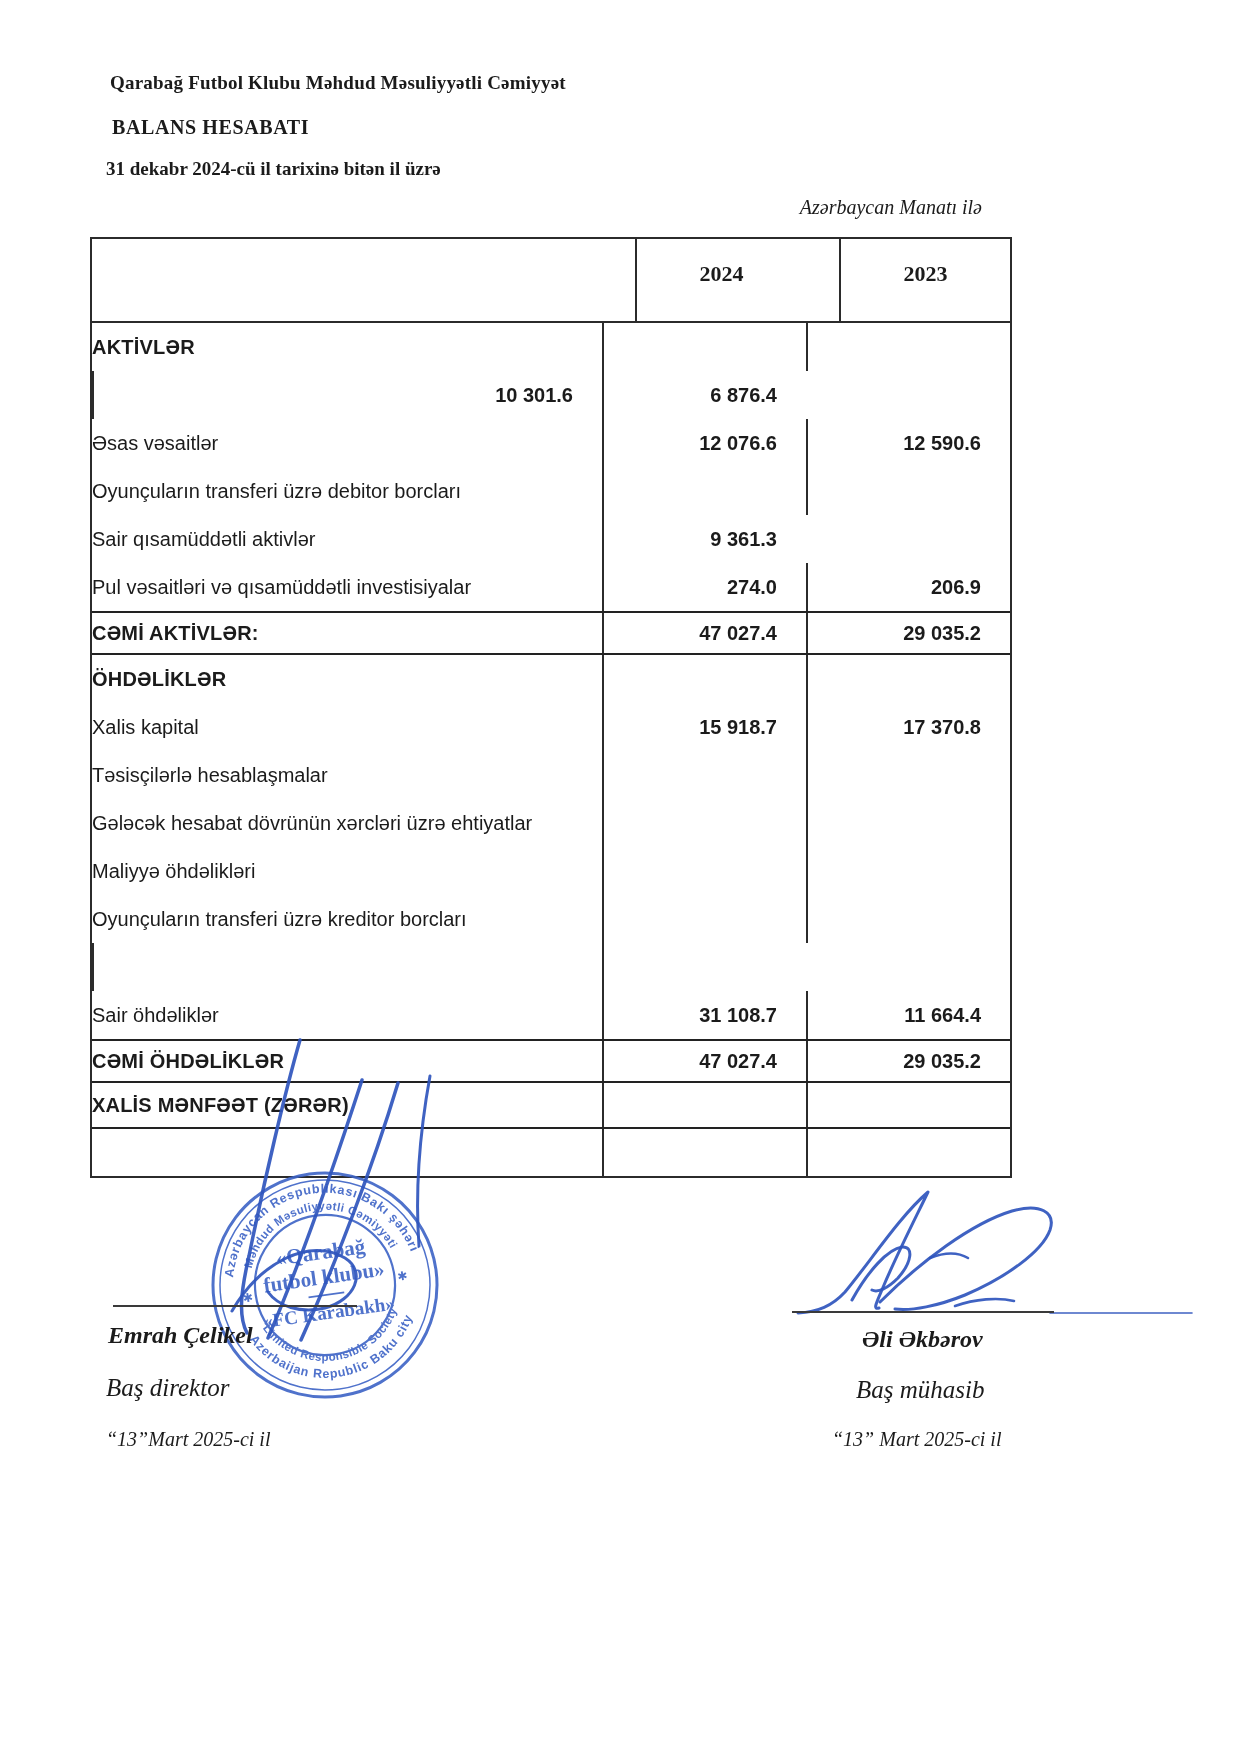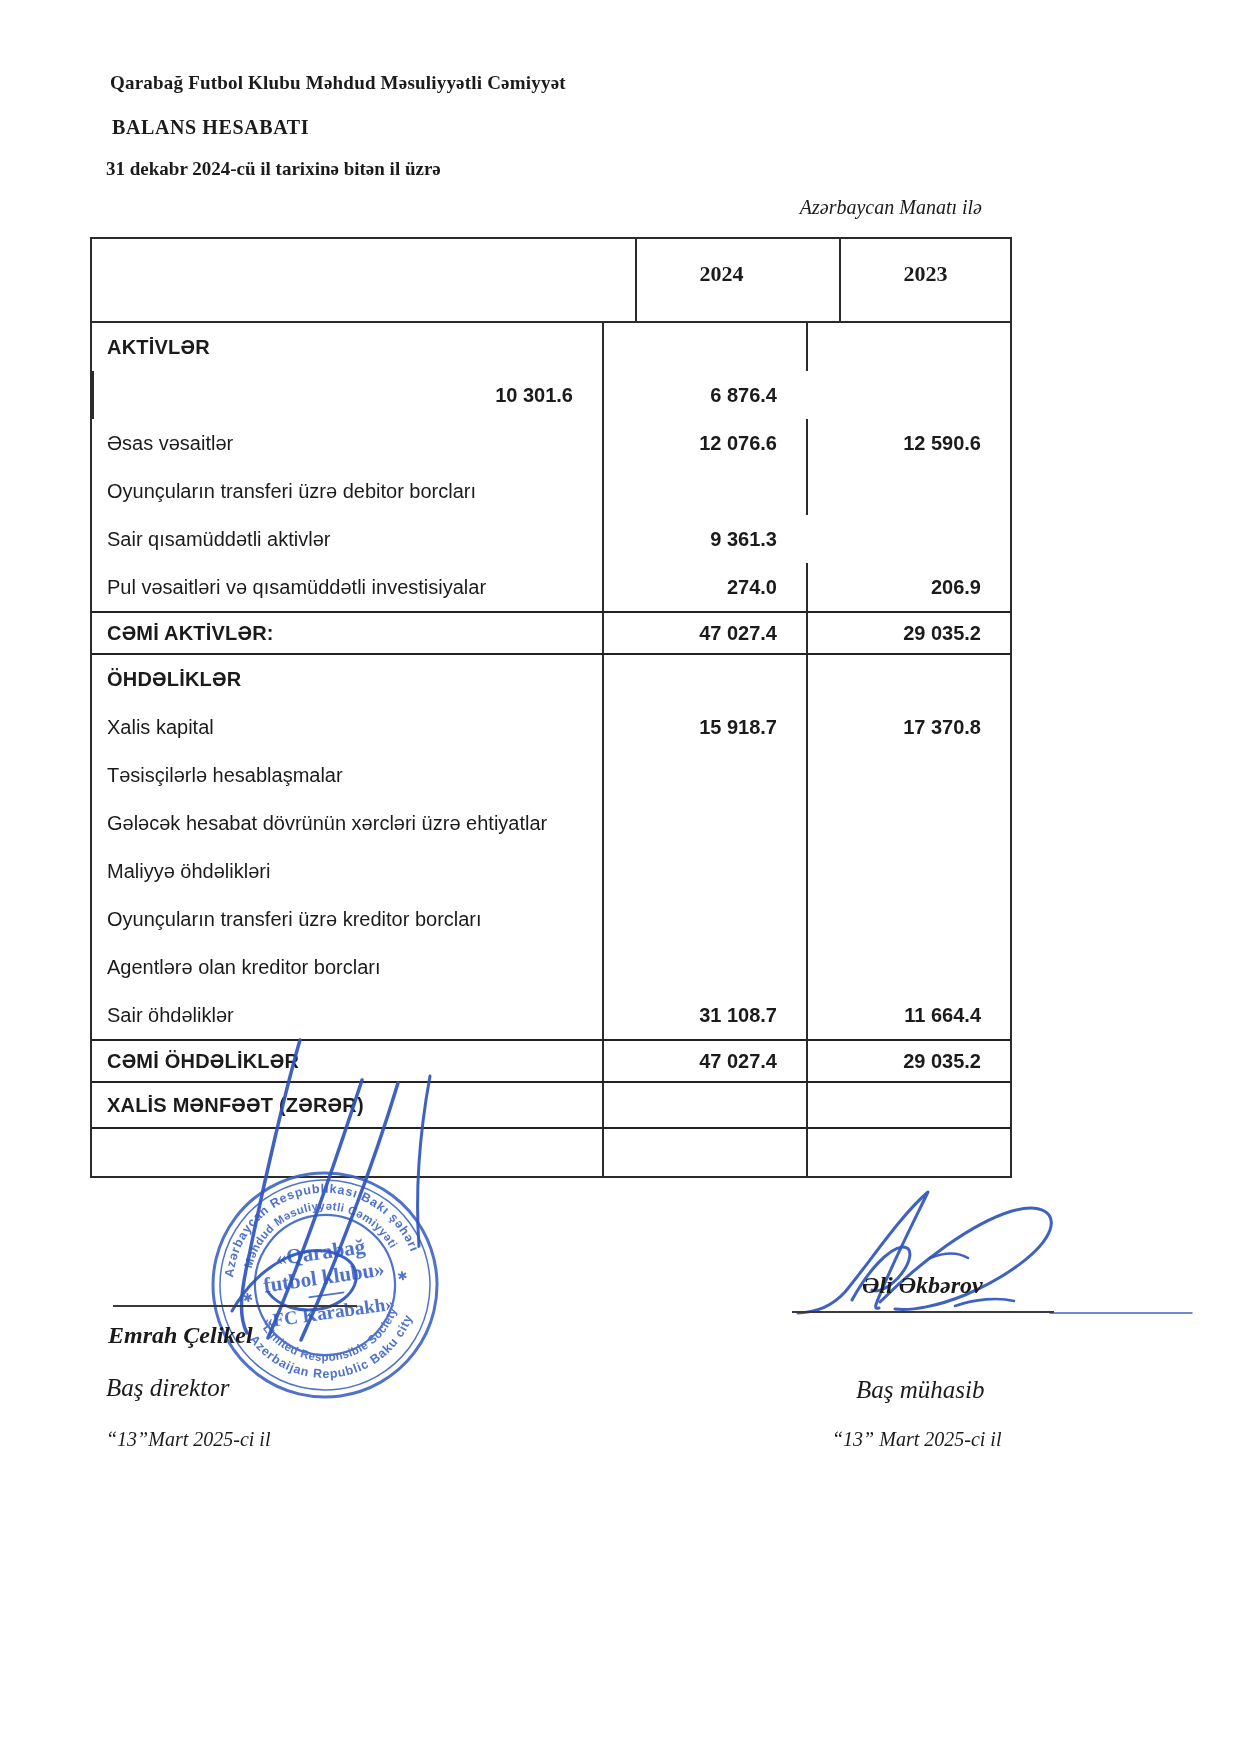--- a/index.html
+++ b/index.html
@@ -17,21 +17,21 @@
   .currency{right:259px;top:196px;font-family:"Liberation Serif",serif;font-style:italic;font-size:20px;}
 
   
   .btable{
     left:90px;top:237px;width:922px;
     border:2px solid #2b2b2b;box-sizing:border-box;
     background:transparent;
   }
   .trow{display:grid;grid-template-columns:510px 204px 204px;align-items:center;box-sizing:border-box;}
   .cell{height:100%;display:flex;align-items:center;box-sizing:border-box;}
-  .lbl{padding-left:15px;font-size:20px;}
+  .lbl{font-size:20px;}
   .val{justify-content:flex-end;padding-right:29px;font-weight:bold;font-size:20px;border-left:2px solid #2b2b2b;}
   .row-header{height:84px;border-bottom:2px solid #2b2b2b;}
   .row-header .val{justify-content:center;padding-right:0;padding-bottom:12px;
     font-family:"Liberation Serif",serif;font-size:22px;margin-left:33px;}
   .item,.section{height:48px;}
   .section .lbl{font-weight:bold;letter-spacing:.2px;}
   .total{height:44px;border-top:2px solid #222;border-bottom:2px solid #222;}
   .total .lbl{font-weight:bold;letter-spacing:.2px;}
   .net{height:46px;border-bottom:2px solid #222;}
   .net .lbl{font-weight:bold;letter-spacing:.2px;}
@@ -52,21 +52,21 @@
   .ink path{fill:none;stroke:var(--ink-color,#2f55bd);stroke-linecap:round;stroke-linejoin:round;opacity:.92;}
   .sig-line{border-top:2px solid #3a3a3a;height:0;}
   .sig-line-left{left:113px;top:1305px;width:244px;}
   .sig-line-right{left:792px;top:1311px;width:262px;}
   .sig-name{font-family:"Liberation Serif",serif;font-weight:bold;font-style:italic;font-size:24px;}
   .sig-title{font-family:"Liberation Serif",serif;font-style:italic;font-size:25px;}
   .sig-date{font-family:"Liberation Serif",serif;font-style:italic;font-size:20px;}
   .sig-name-left{left:108px;top:1322px;}
   .sig-title-left{left:106px;top:1374px;}
   .sig-date-left{left:106px;top:1428px;}
-  .sig-name-right{left:862px;top:1272px;}
+  .sig-name-right{left:862px;top:1326px;}
   .sig-title-right{left:856px;top:1376px;}
   .sig-date-right{left:832px;top:1428px;}
 </style>
 </head>
 <body>
 
 <div class="abs company">Qarabağ Futbol Klubu Məhdud Məsuliyyətli Cəmiyyət</div>
 <div class="abs report-title">BALANS HESABATI</div>
 <div class="abs period">31 dekabr 2024-cü il tarixinə bitən il üzrə</div>
 <div class="abs currency">Azərbaycan Manatı ilə</div>
@@ -148,21 +148,20 @@
     <div class="cell val"></div>
   </div>
 
   <div class="trow item">
     <div class="cell lbl">Oyunçuların transferi üzrə kreditor borcları</div>
     <div class="cell val"></div>
     <div class="cell val"></div>
   </div>
 
   <div class="trow item">
-    <div class="cell lbl">Agentlərə olan kreditor borcları</div>
     <div class="cell val"></div>
     <div class="cell val"></div>
   </div>
 
   <div class="trow item">
     <div class="cell lbl">Sair öhdəliklər</div>
     <div class="cell val">31 108.7</div>
     <div class="cell val">11 664.4</div>
   </div>
 

